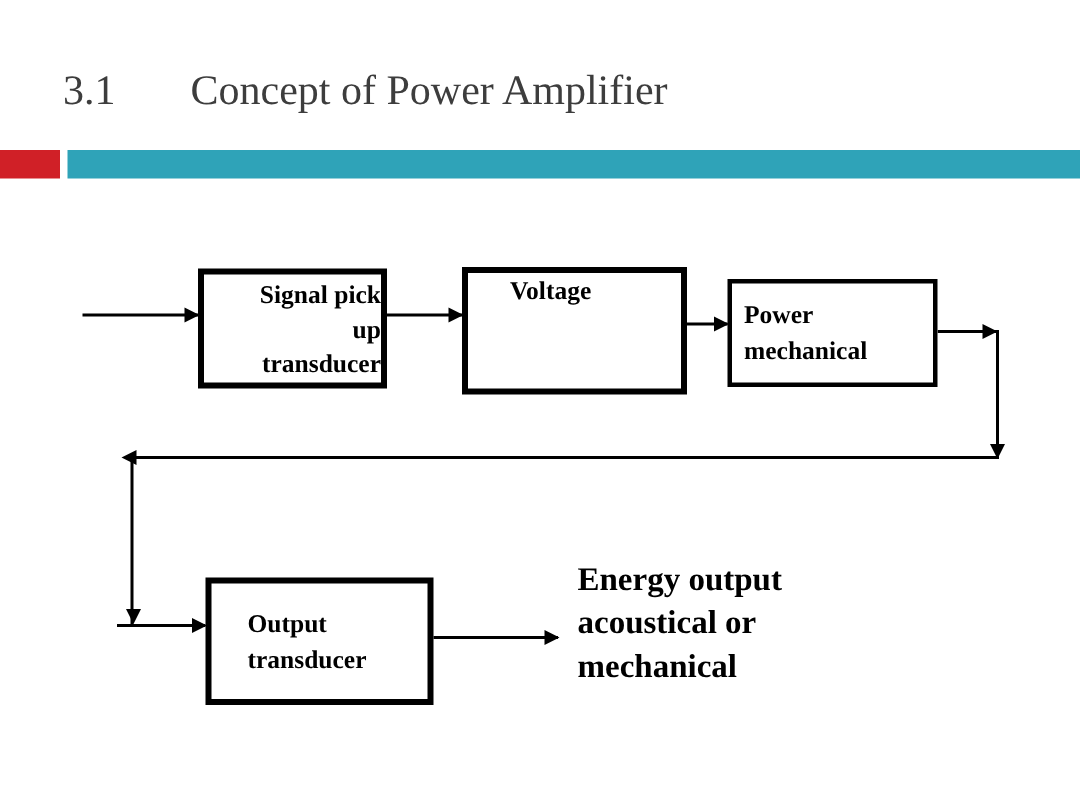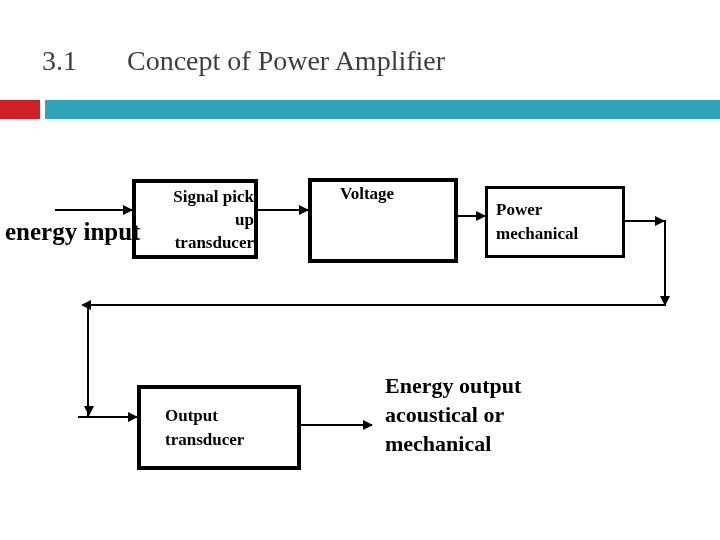--- a/index.html
+++ b/index.html
@@ -28,21 +28,21 @@
   
   .bx{
     position:absolute;box-sizing:border-box;background:#fff;
     border:4px solid var(--diagram-ink,#000);color:var(--diagram-ink,#000);
     font-weight:bold;font-size:17px;line-height:24px;
     display:flex;flex-direction:column;justify-content:center;z-index:2;
   }
   .bx-signal{left:132px;top:179px;width:126px;height:80px;text-align:right;line-height:23px;}
   .bx-voltage{left:308px;top:178px;width:150px;height:85px;padding-left:28px;justify-content:space-between;}
   .bx-power{left:485px;top:186px;width:140px;height:72px;padding-left:8px;border-width:3px;}
-  .bx-output{left:137px;top:385px;width:164px;height:85px;padding-left:24px;}
+  .bx-output{left:137px;top:385px;width:152px;height:85px;padding-left:24px;}
   
   .ln{position:absolute;background:var(--diagram-ink,#000);z-index:1;}
   
   .ah{position:absolute;width:0;height:0;z-index:3;}
   .ah-r{border-top:5px solid transparent;border-bottom:5px solid transparent;border-left:10px solid var(--diagram-ink,#000);}
   .ah-l{border-top:5px solid transparent;border-bottom:5px solid transparent;border-right:10px solid var(--diagram-ink,#000);}
   .ah-d{border-left:5px solid transparent;border-right:5px solid transparent;border-top:10px solid var(--diagram-ink,#000);}
   
   .lbl{position:absolute;font-weight:bold;color:var(--diagram-ink,#000);z-index:4;background:transparent;white-space:nowrap;}
   .lbl-in{left:5px;top:216px;font-size:25px;line-height:31px;}
@@ -54,21 +54,20 @@
 <div class="slide">
 
   <div class="title">
     <span class="t-num">3.1</span><span class="t-txt">Concept of Power Amplifier</span>
   </div>
 
   <div class="bar bar-red"></div>
   <div class="bar bar-teal"></div>
 
   <div class="lbl lbl-in">
-    <div>energy input</div>
   </div>
 
   <div class="bx bx-signal">
     <div>Signal pick</div>
     <div>up</div>
     <div>transducer</div>
   </div>
 
   <div class="bx bx-voltage">
     <div>Voltage</div>

